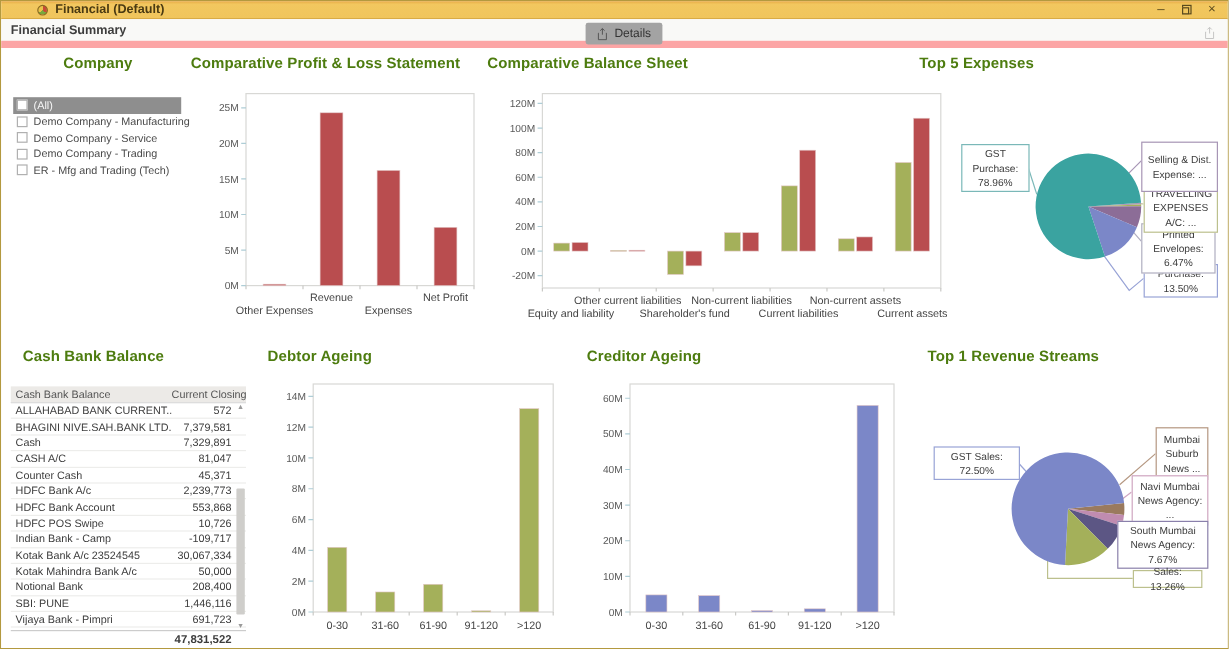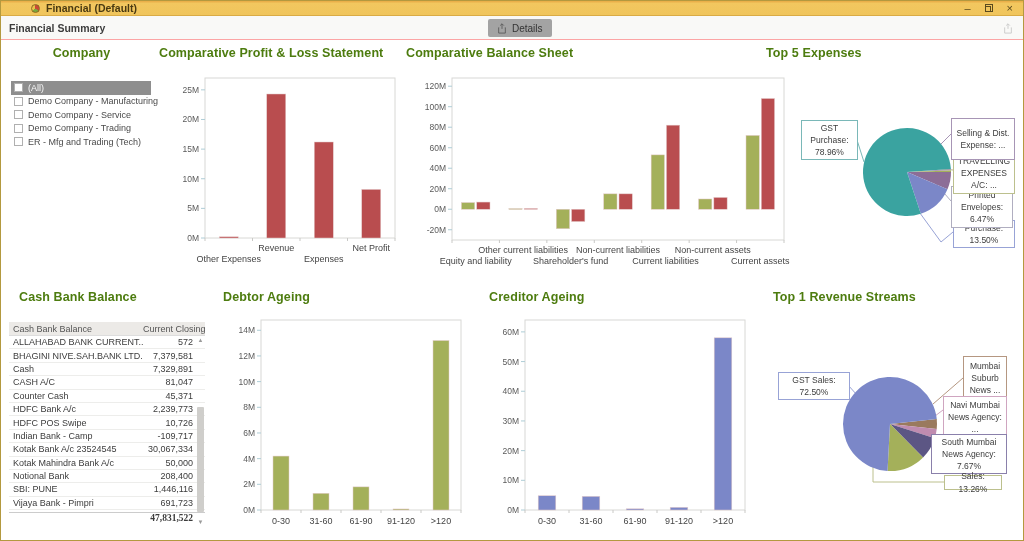--- a/index.html
+++ b/index.html
@@ -19,21 +19,21 @@
   .win-controls { display:flex; align-items:center; gap:14px; padding-right:4px; }
   .wc { font-size:11px; color:#5a4a1e; line-height:13px; cursor:default; }
   .wc-restore { position:relative; width:8px; height:8px; }
   .wc-restore i { position:absolute; left:0; bottom:0; width:6px; height:6px;
     border:1px solid #5a4a1e; background:#f0c55c; display:block; }
   .wc-restore::before { content:''; position:absolute; right:0; top:0;
     width:6px; height:6px; border:1px solid #5a4a1e; }
 
   
   .toolbar { position:absolute; left:0; top:15px; width:100%; height:24px;
-    background:#f9f9f7; border-bottom:1px solid #fca5a5;
+    background:#f9f9f7; border-bottom:6px solid #fca5a5;
     display:flex; align-items:center; padding:0 8px; }
   .crumb { font-size:10.5px; font-weight:bold; color:#3d3d3d; }
   .details-btn { position:absolute; left:487px; top:3px; height:18px;
     background:#a3a3a3; border:none; border-radius:2px; display:flex;
     align-items:center; gap:5px; padding:0 9px; font-size:10px; color:#333;
     font-family:"Liberation Sans", sans-serif; cursor:pointer; }
   .share-svg { width:10px; height:11px; }
   .export-faint { position:absolute; right:10px; top:4px; opacity:.45; }
 
   
@@ -48,21 +48,21 @@
   .crow .clabel { font-size:9px; color:#4a4a4a; white-space:nowrap; }
   .crow.sel { background:#8e8e8e; }
   .crow.sel .clabel { color:#f8f8f8; }
 
   
   .ctable { position:absolute; left:0; top:32px; width:196px; font-size:9px; color:#3c3c3c; }
   .trow, .thead { display:flex; height:13.4px; align-items:center; border-bottom:1px solid #ededeb; }
   .thead { background:#eceae7; border-bottom:1px solid #ddd; color:#555; height:14px; }
   .c1 { flex:1; padding-left:4px; white-space:nowrap; overflow:hidden; }
   .c2 { width:62px; text-align:right; padding-right:12px; white-space:nowrap; }
-  .ttotal { display:flex; height:16px; border-top:1px solid #ccc; margin-top:2px;font-family:Liberation Serif, serif; }
+  .ttotal { display:flex; height:16px; align-items:center; border-top:1px solid #ccc; margin-top:2px; }
   .ttotal .c2 { font-weight:bold; font-size:9.5px; }
   .tscroll { position:absolute; right:0; top:15px; width:9px; height:188px; }
   .tsar { position:absolute; left:0; width:9px; font-size:6px; color:#9a9a9a; text-align:center; }
   .tsthumb { position:absolute; left:1px; width:7px; background:#cfcecb; border-radius:1px; }
 
   
   .callout { position:absolute; background:#fff; border:1px solid #999;
     font-size:8.5px; color:#3c3c3c; display:flex; align-items:center;
     justify-content:center; text-align:center; line-height:1.45; padding:1px 2px; }
   .lines { position:absolute; left:0; top:0; z-index:1; }
@@ -264,20 +264,24 @@
             </div>
             <div class="trow">
               <span class="c1">Counter Cash</span>
               <span class="c2">45,371</span>
             </div>
             <div class="trow">
               <span class="c1">HDFC Bank A/c</span>
               <span class="c2">2,239,773</span>
             </div>
             <div class="trow">
+              <span class="c1">HDFC Bank Account</span>
+              <span class="c2">553,868</span>
+            </div>
+            <div class="trow">
               <span class="c1">HDFC POS Swipe</span>
               <span class="c2">10,726</span>
             </div>
             <div class="trow">
               <span class="c1">Indian Bank - Camp</span>
               <span class="c2">-109,717</span>
             </div>
             <div class="trow">
               <span class="c1">Kotak Bank A/c 23524545</span>
               <span class="c2">30,067,334</span>

